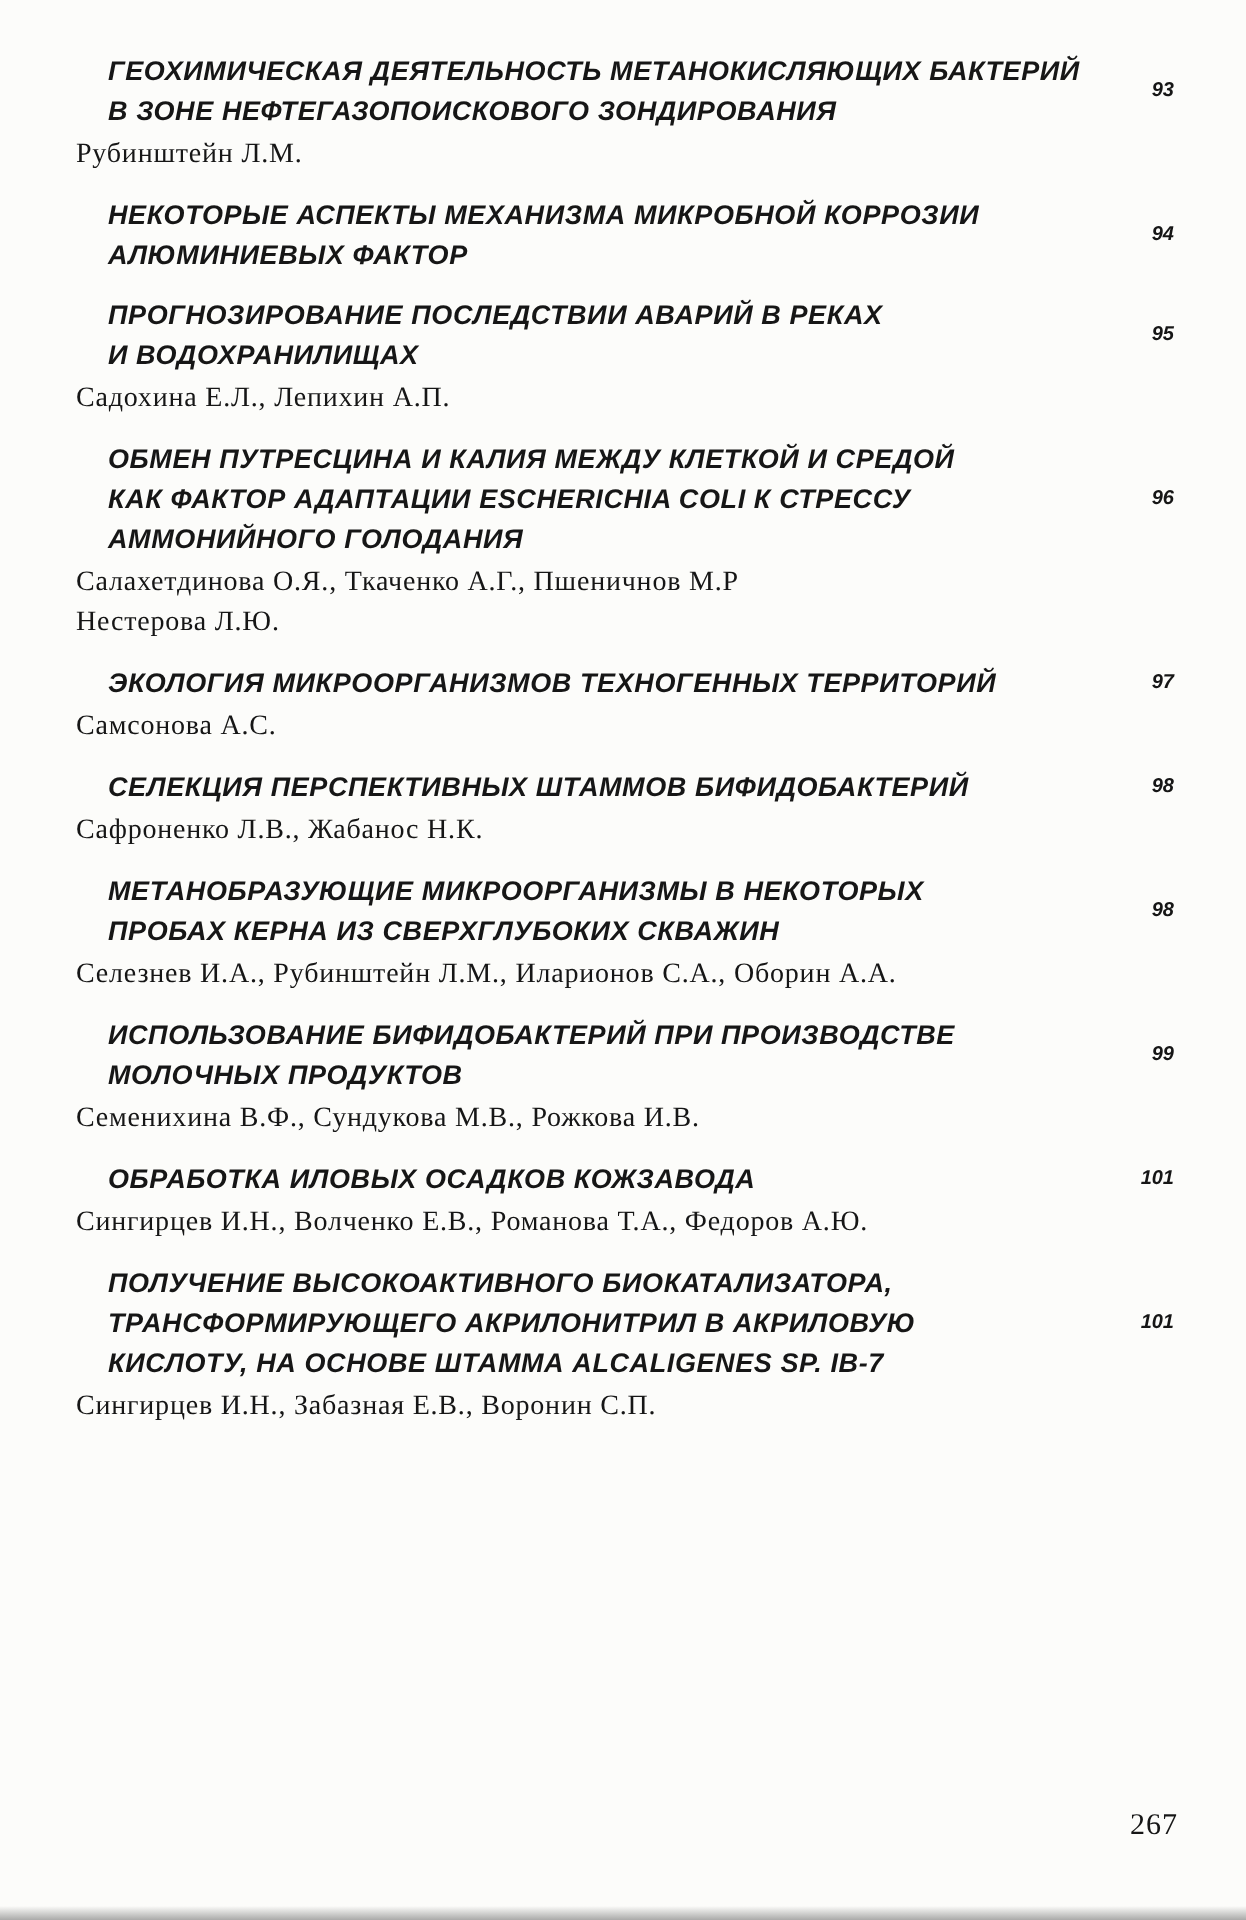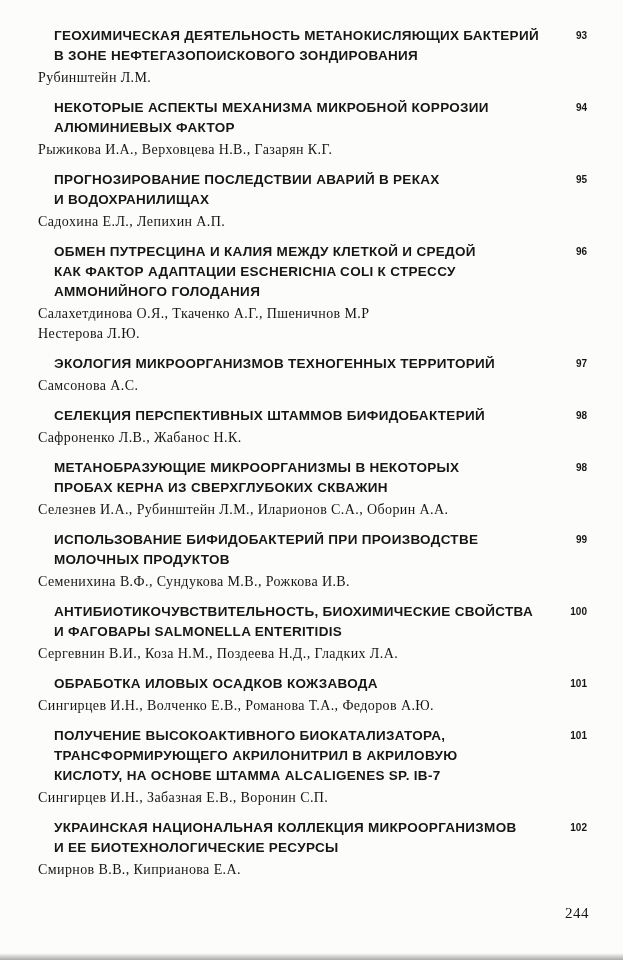--- a/index.html
+++ b/index.html
@@ -11,21 +11,22 @@
     color: #161616;
     position: relative;
     overflow: hidden;
   }
   .page {
     padding: 26px 36px 0 38px;
   }
   .entry { margin-bottom: 10px; }
   .title-row {
     display: flex;
-    align-items: flex-start;
+    align-items: center;
+    font-style: italic;
   }
   .title {
     flex: 1;
     font-family: "Liberation Sans", sans-serif;
     font-weight: 700;
     font-size: 13.5px;
     line-height: 20px;
     letter-spacing: 0.3px;
     white-space: pre-line;
     padding-left: 16px;
@@ -75,21 +76,20 @@
     </div>
     <div class="authors">Рубинштейн Л.М.</div>
   </div>
 
   <div class="entry">
     <div class="title-row">
       <div class="title">НЕКОТОРЫЕ АСПЕКТЫ МЕХАНИЗМА МИКРОБНОЙ КОРРОЗИИ
 АЛЮМИНИЕВЫХ ФАКТОР</div>
       <div class="page-num">94</div>
     </div>
-    <div class="authors">Рыжикова И.А., Верховцева Н.В., Газарян К.Г.</div>
   </div>
 
   <div class="entry">
     <div class="title-row">
       <div class="title">ПРОГНОЗИРОВАНИЕ ПОСЛЕДСТВИИ АВАРИЙ В РЕКАХ
 И ВОДОХРАНИЛИЩАХ</div>
       <div class="page-num">95</div>
     </div>
     <div class="authors">Садохина Е.Л., Лепихин А.П.</div>
   </div>
@@ -132,52 +132,36 @@
 
   <div class="entry">
     <div class="title-row">
       <div class="title">ИСПОЛЬЗОВАНИЕ БИФИДОБАКТЕРИЙ ПРИ ПРОИЗВОДСТВЕ
 МОЛОЧНЫХ ПРОДУКТОВ</div>
       <div class="page-num">99</div>
     </div>
     <div class="authors">Семенихина В.Ф., Сундукова М.В., Рожкова И.В.</div>
   </div>
 
-  <div class="entry">
-    <div class="title-row">
-      <div class="title">АНТИБИОТИКОЧУВСТВИТЕЛЬНОСТЬ, БИОХИМИЧЕСКИЕ СВОЙСТВА
-И ФАГОВАРЫ SALMONELLA ENTERITIDIS</div>
-      <div class="page-num">100</div>
-    </div>
-    <div class="authors">Сергевнин В.И., Коза Н.М., Поздеева Н.Д., Гладких Л.А.</div>
-  </div>
 
   <div class="entry">
     <div class="title-row">
       <div class="title">ОБРАБОТКА ИЛОВЫХ ОСАДКОВ КОЖЗАВОДА</div>
       <div class="page-num">101</div>
     </div>
     <div class="authors">Сингирцев И.Н., Волченко Е.В., Романова Т.А., Федоров А.Ю.</div>
   </div>
 
   <div class="entry">
     <div class="title-row">
       <div class="title">ПОЛУЧЕНИЕ ВЫСОКОАКТИВНОГО БИОКАТАЛИЗАТОРА,
 ТРАНСФОРМИРУЮЩЕГО АКРИЛОНИТРИЛ В АКРИЛОВУЮ
 КИСЛОТУ, НА ОСНОВЕ ШТАММА ALCALIGENES SP. IB-7</div>
       <div class="page-num">101</div>
     </div>
     <div class="authors">Сингирцев И.Н., Забазная Е.В., Воронин С.П.</div>
   </div>
 
-  <div class="entry">
-    <div class="title-row">
-      <div class="title">УКРАИНСКАЯ НАЦИОНАЛЬНАЯ КОЛЛЕКЦИЯ МИКРООРГАНИЗМОВ
-И ЕЕ БИОТЕХНОЛОГИЧЕСКИЕ РЕСУРСЫ</div>
-      <div class="page-num">102</div>
-    </div>
-    <div class="authors">Смирнов В.В., Киприанова Е.А.</div>
-  </div>
 
 </div>
 
-<div class="footer-page">244</div>
+<div class="footer-page">267</div>
 <div class="scan-edge-bottom"></div>
 
 </body></html>

